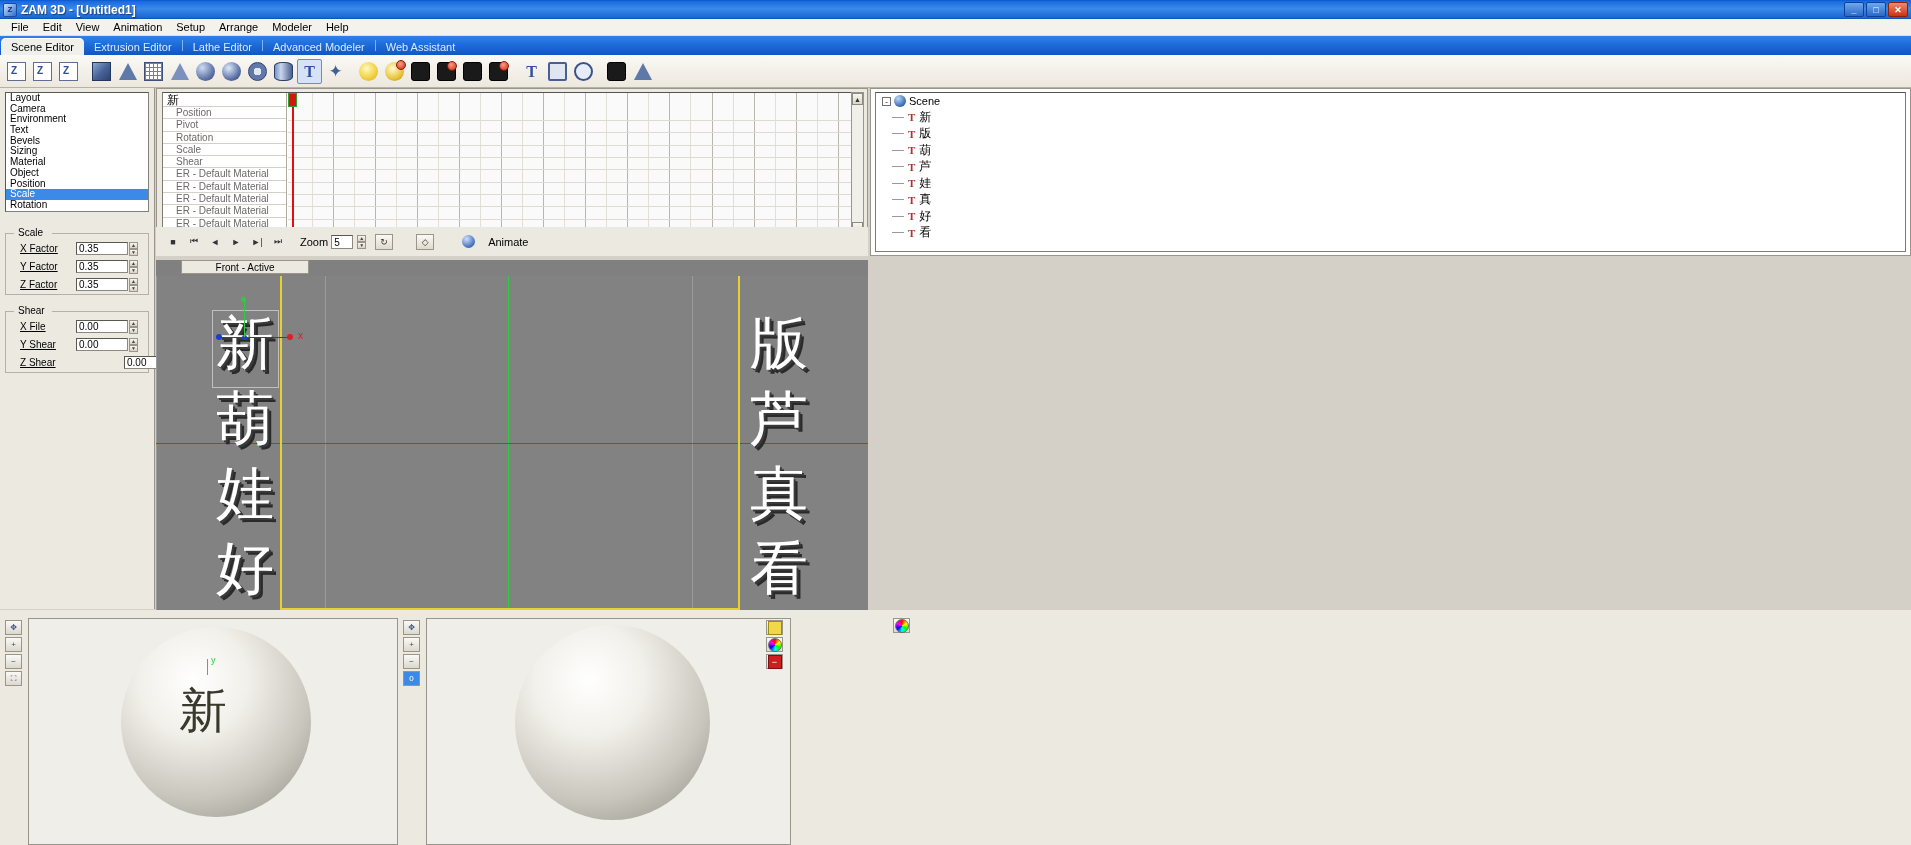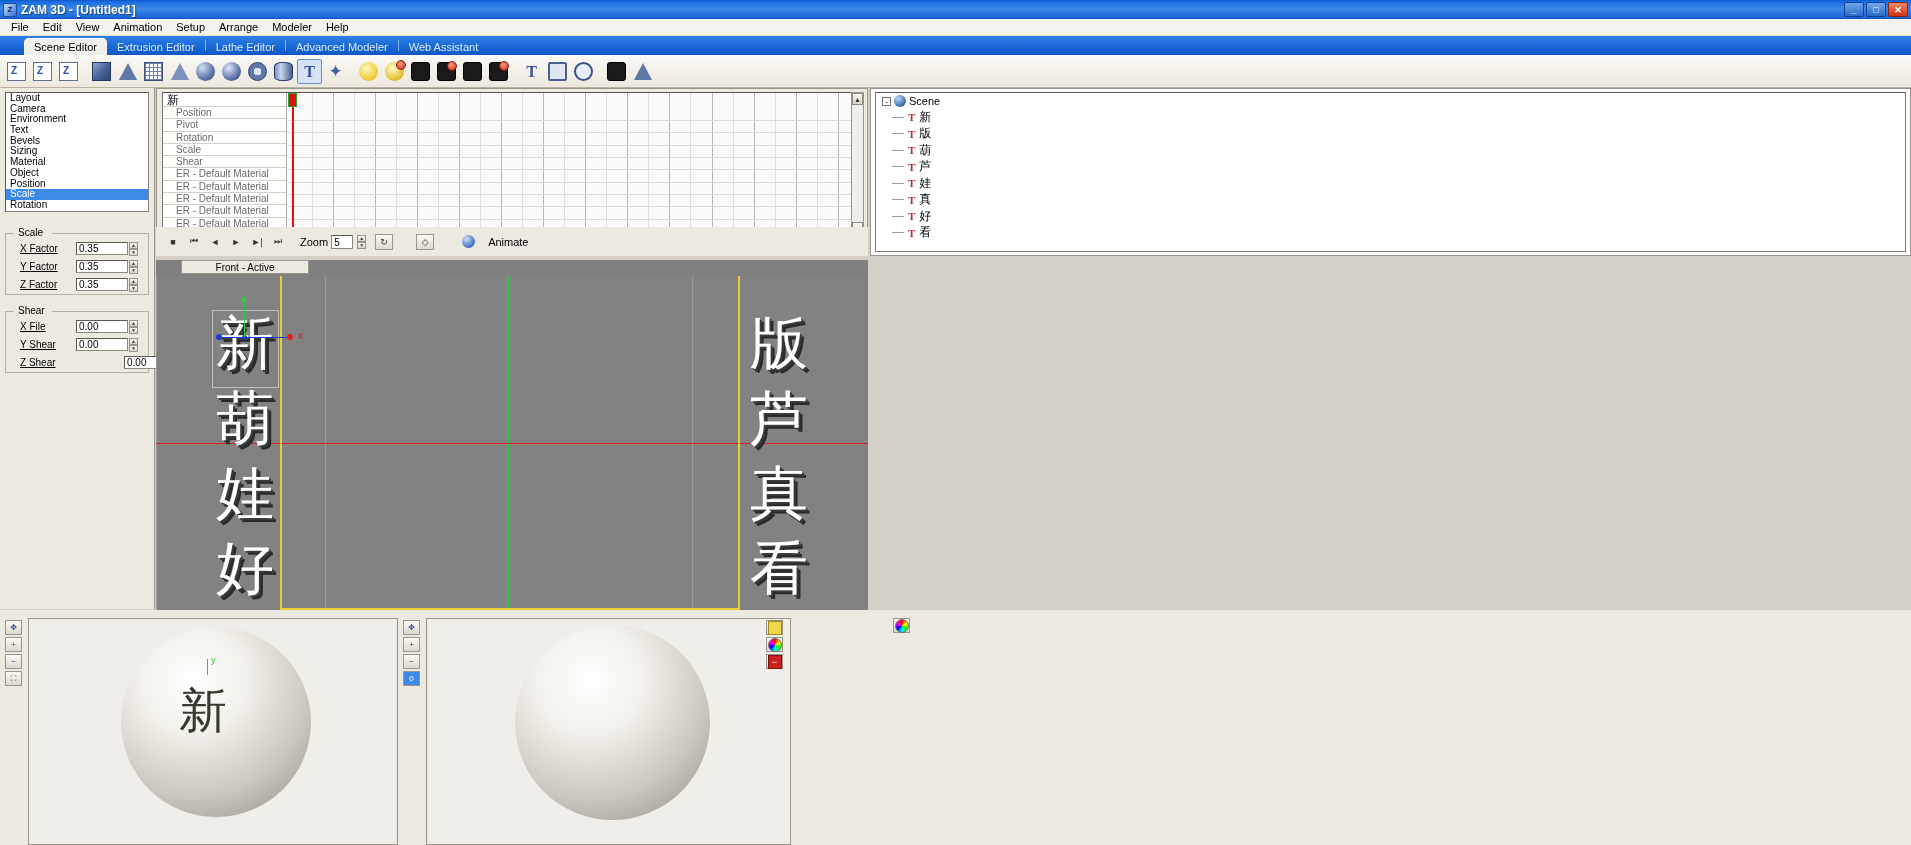--- a/index.html
+++ b/index.html
@@ -44,21 +44,21 @@
     position: absolute; left: 0; top: 19px; width: 1911px; height: 17px;
     background: #f4f2ec; display: flex; align-items: center;
     border-bottom: 1px solid #e2ded3; padding-left: 4px;
   }
   .menubar .mi { padding: 1px 7px; font-size: 11px; color: #000; }
 
   
   .tabstrip {
     position: absolute; left: 0; top: 36px; width: 1911px; height: 19px;
     background: linear-gradient(180deg,#2f82e8 0%,#1b6ad8 50%,#0f58c4 100%);
-    display: flex; align-items: flex-end; padding-left: 24px;
+    display: flex; align-items: flex-end; padding-left: 1px;
   }
   .tab {
     height: 16px; padding: 0 10px; font-size: 11px; color: #d8e9ff;
     display: flex; align-items: center;
   }
   .tab.active {
     background: #f0f0ea; color: #000;
     border-radius: 5px 5px 0 0; height: 17px; font-weight: normal;
     box-shadow: inset 0 1px 0 #fff;
   }

